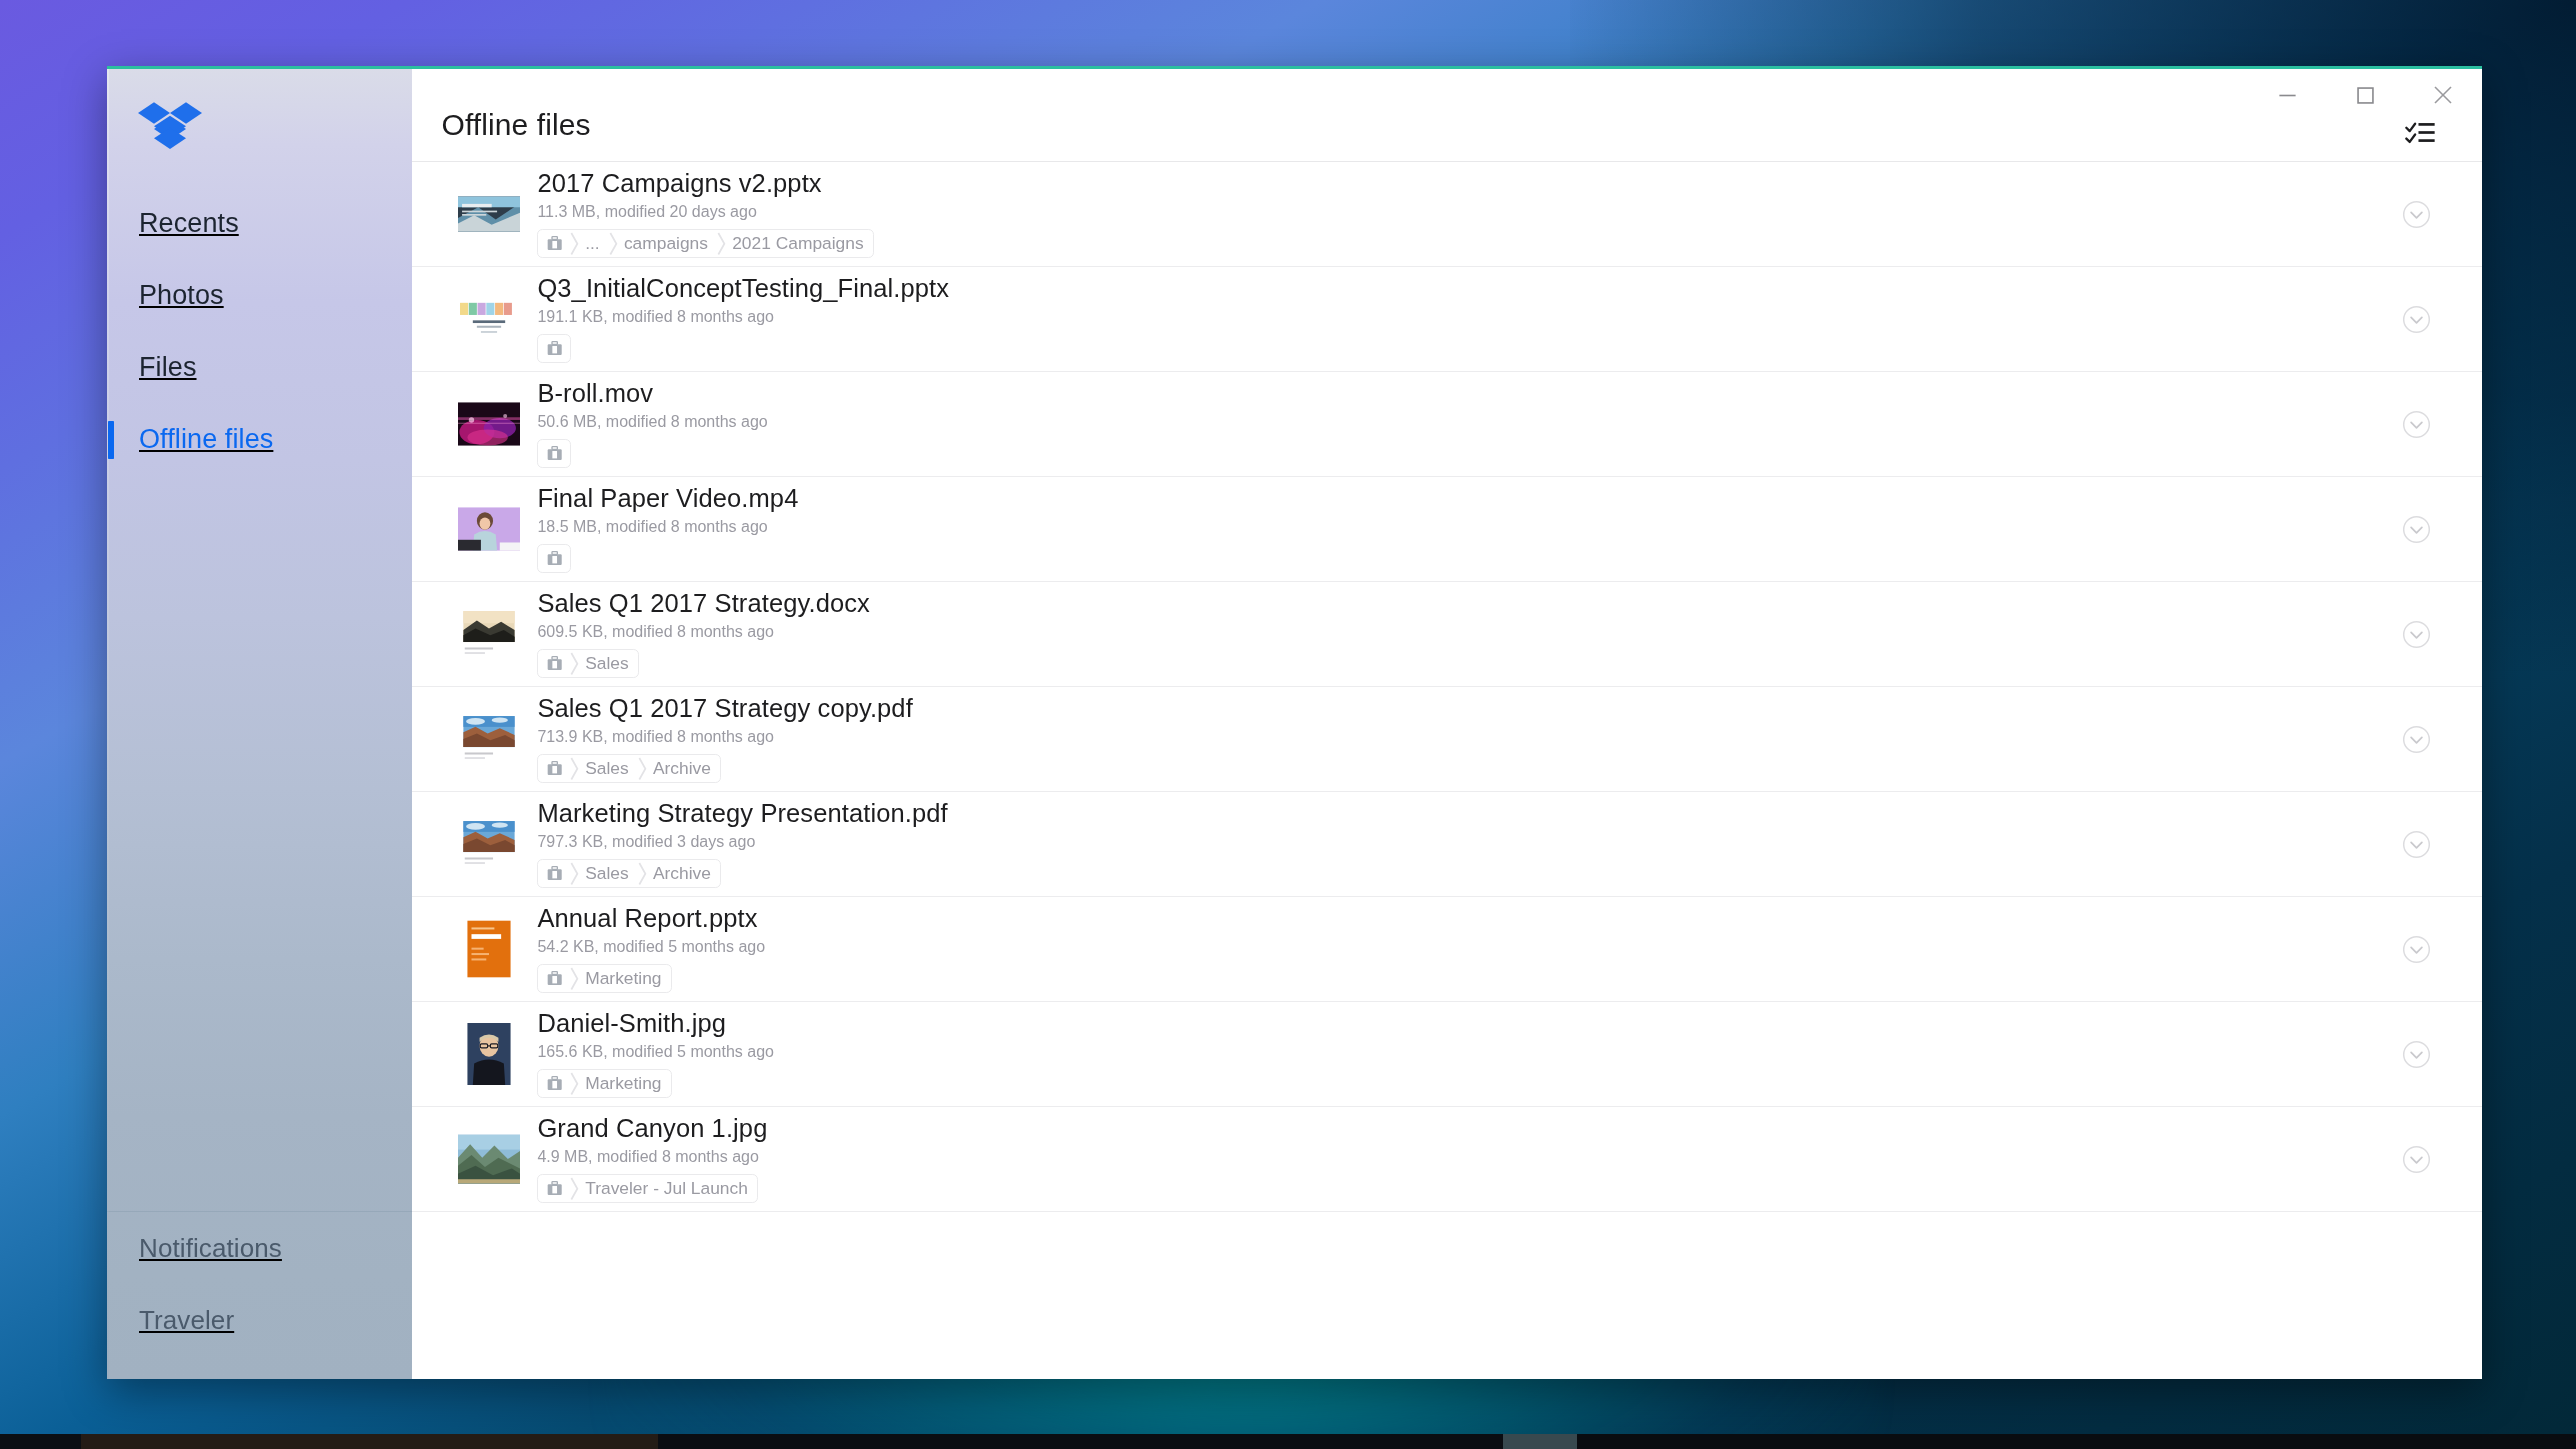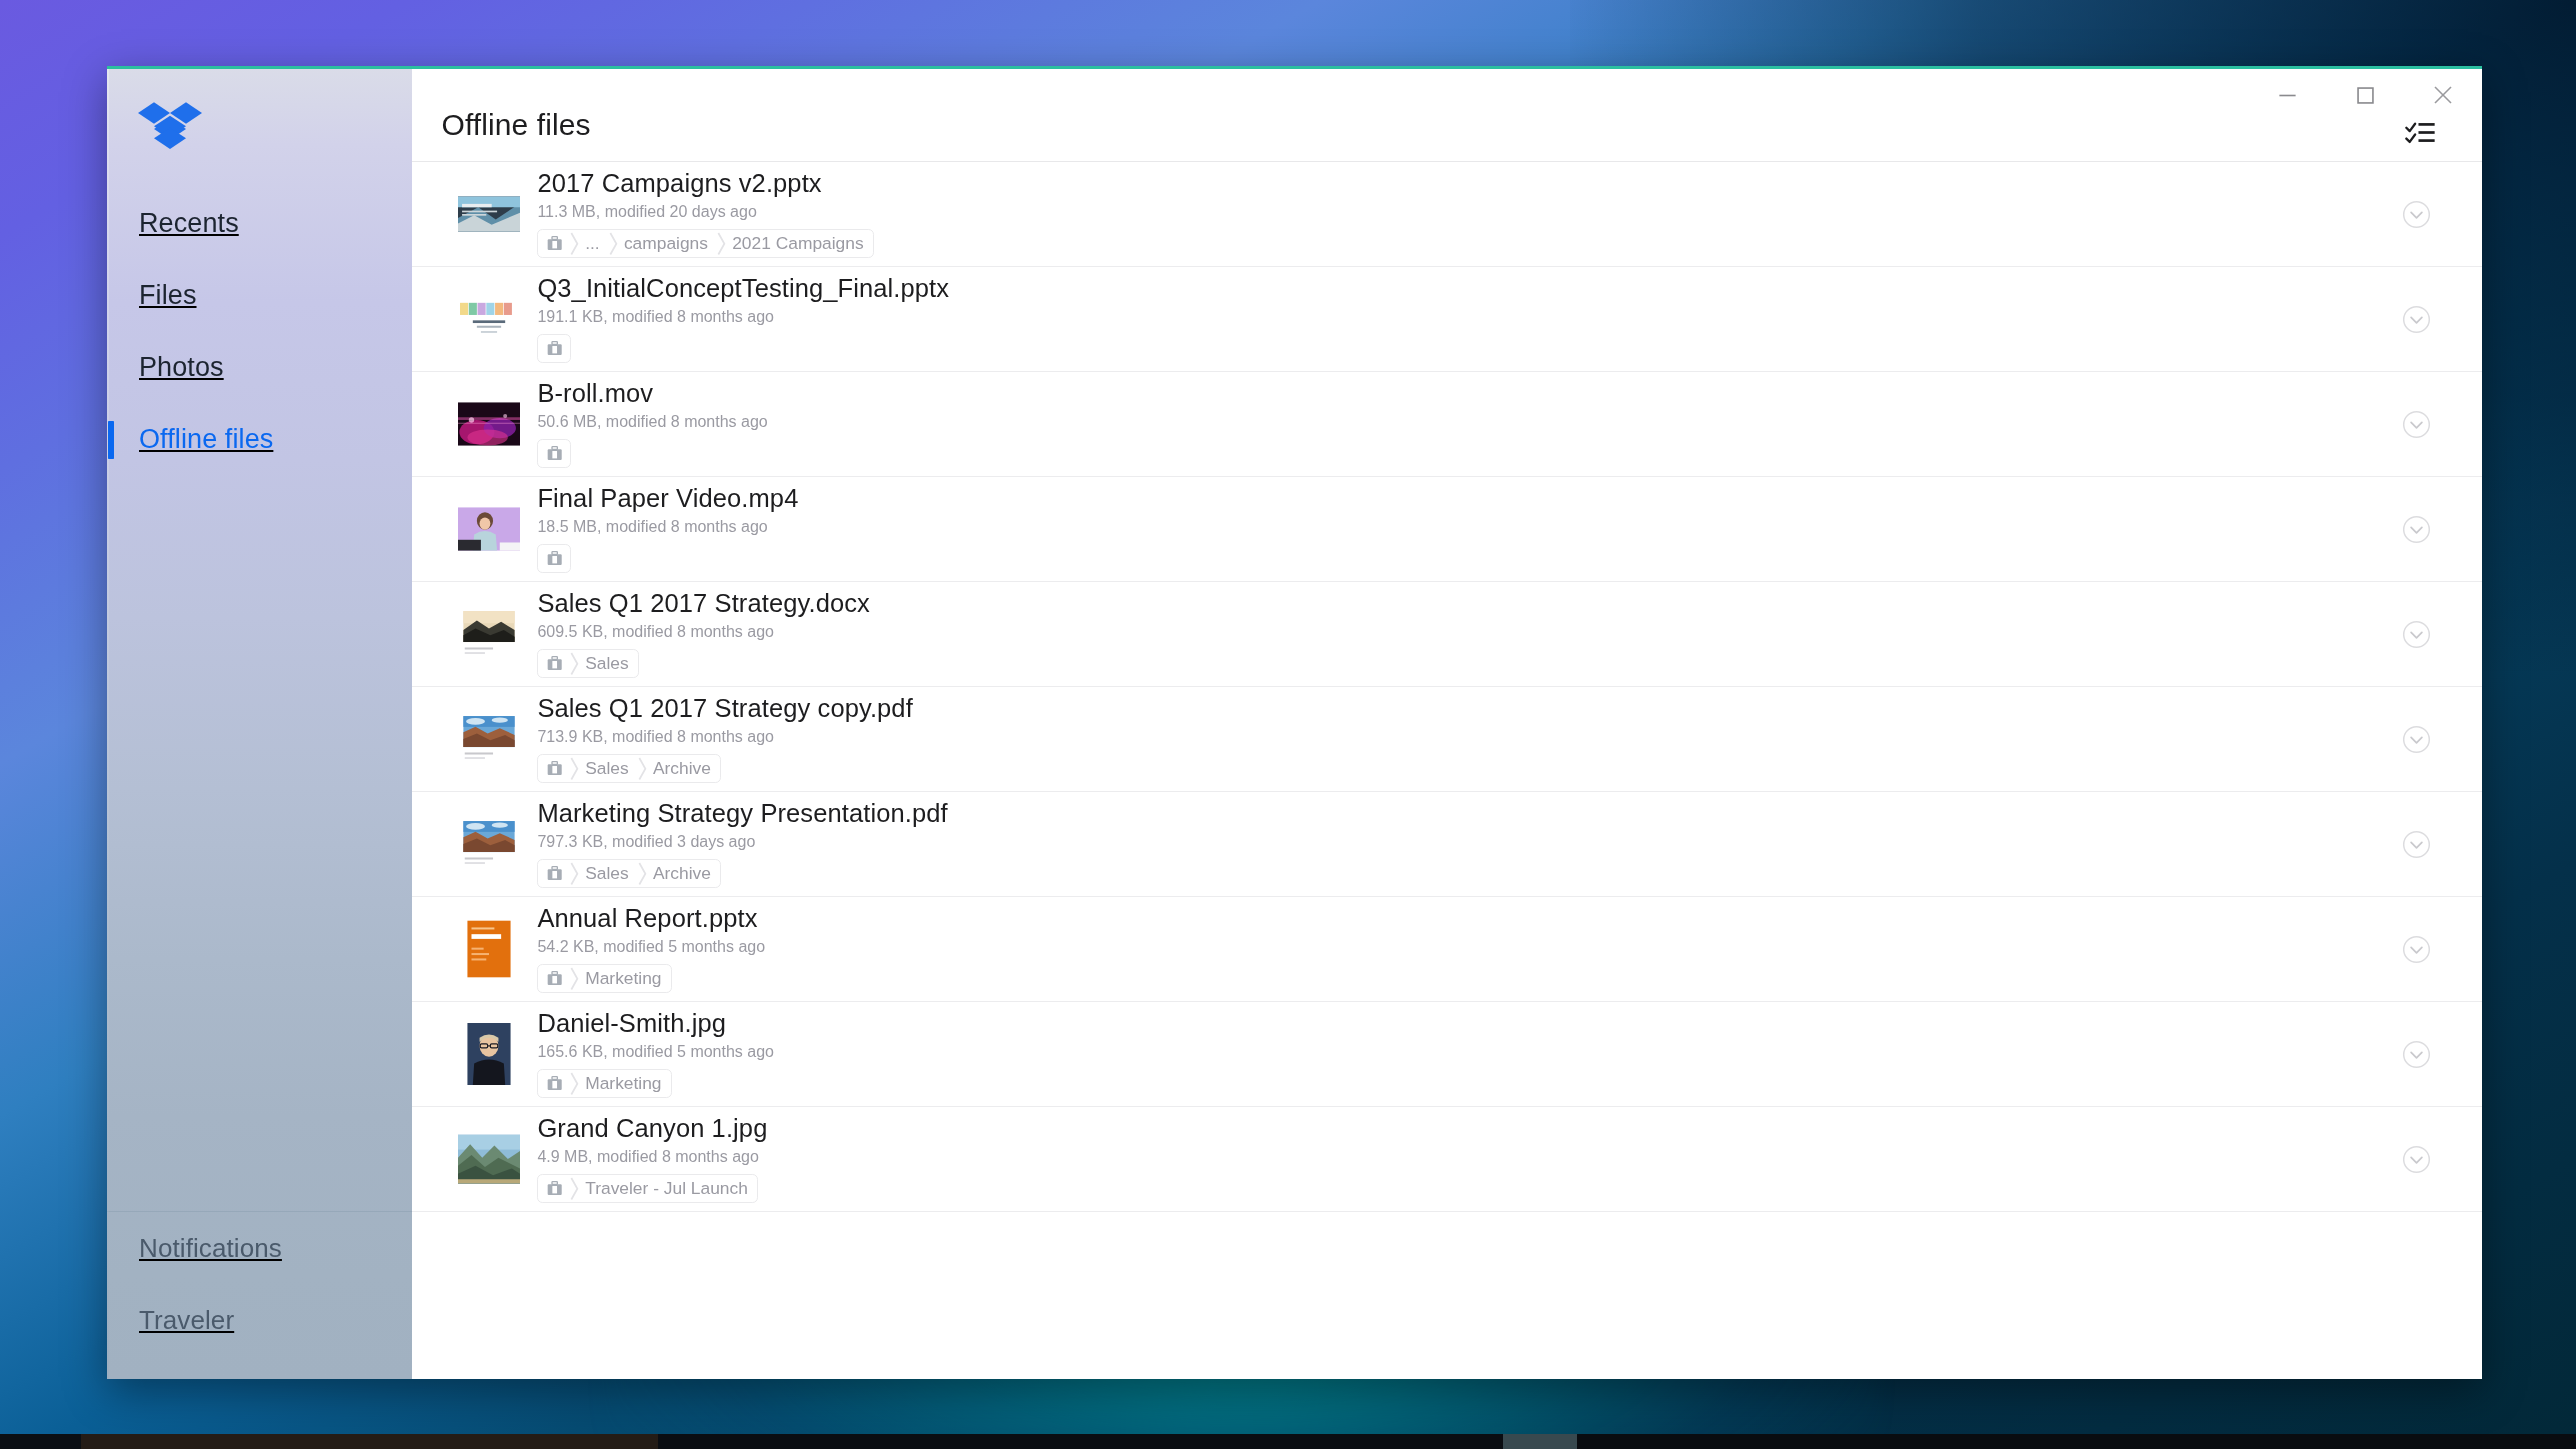--- a/index.html
+++ b/index.html
@@ -355,25 +355,25 @@
         </svg>
       </div>
 
       <div id="nav-primary">
         <div class="nav-item">
 
           <span class="nav-label">Recents</span>
         </div>
         <div class="nav-item">
 
+          <span class="nav-label">Photos</span>
+        </div>
+        <div class="nav-item">
+
           <span class="nav-label">Files</span>
-        </div>
-        <div class="nav-item">
-
-          <span class="nav-label">Photos</span>
         </div>
         <div class="nav-item active">
           <span class="nav-indicator"></span>
           <span class="nav-label">Offline files</span>
         </div>
       </div>
 
       <div id="nav-spacer"></div>
 
       <div id="nav-secondary">

